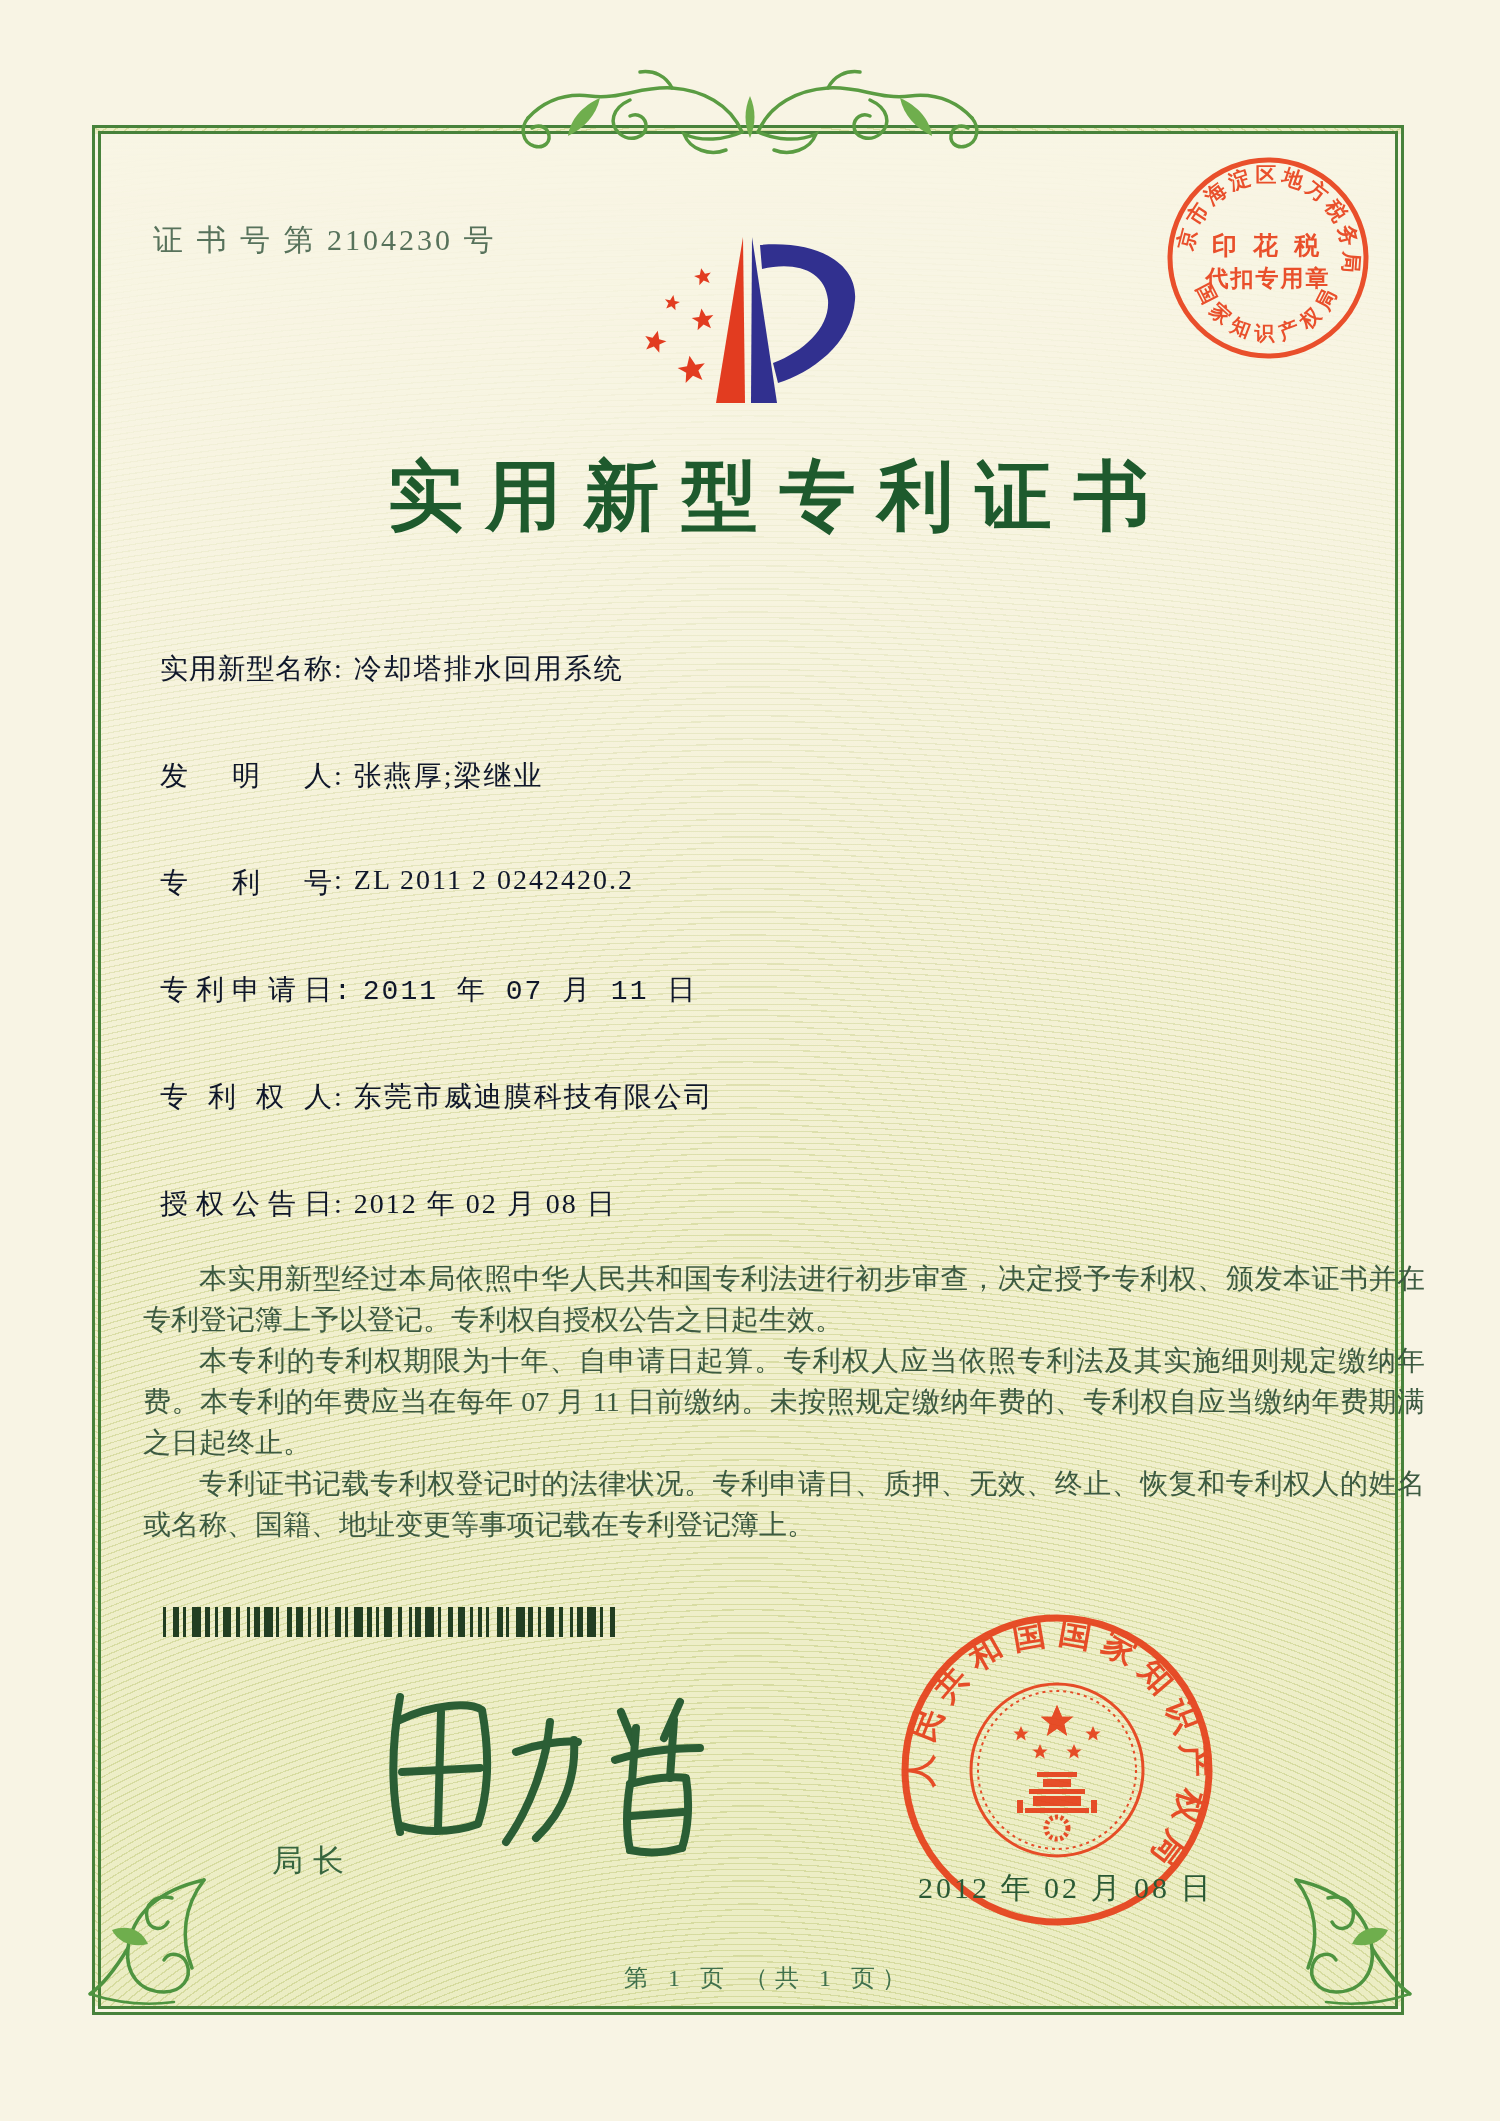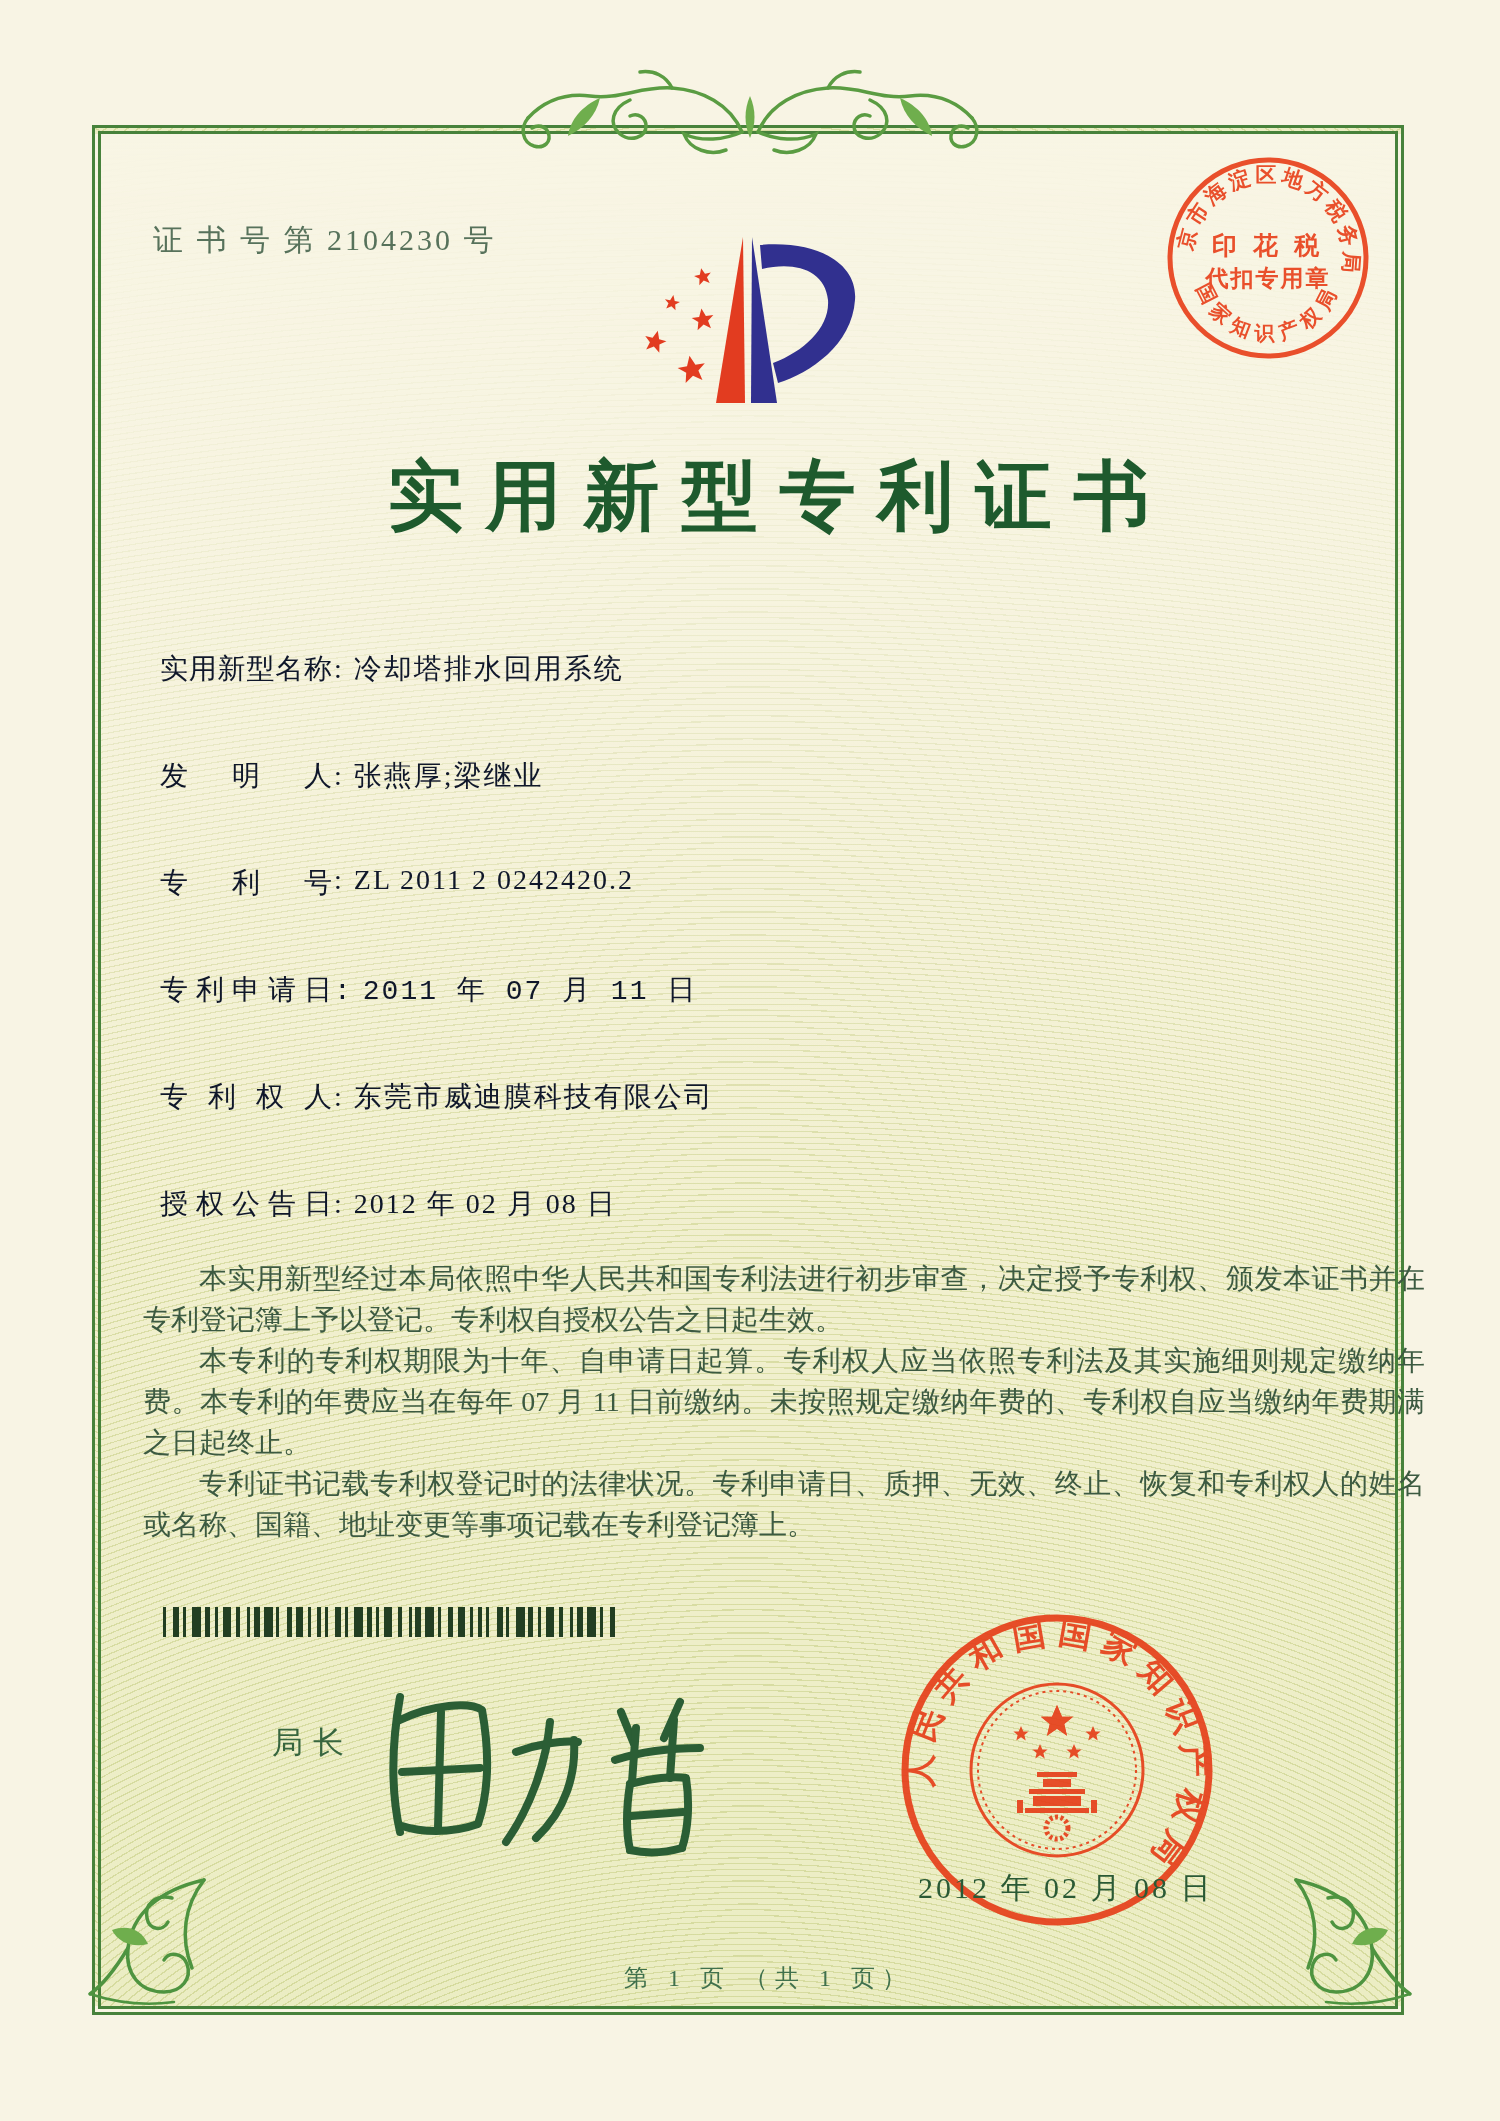--- a/index.html
+++ b/index.html
@@ -30,21 +30,21 @@
   .f-label{display:inline-block;width:172px;text-align:justify;text-align-last:justify;vertical-align:top;}
   .f-colon{display:inline-block;margin:0 2px 0 2px;}
   .f-value{display:inline-block;margin-left:10px;letter-spacing:2px;}
   .body-text{
     left:143px;right:112px;top:1258px;
     font-size:28px;line-height:41px;text-align:justify;color:#3c5a41;
   }
   .body-text p{margin:0;text-indent:2em;}
   .barcode{left:163px;top:1607px;width:462px;height:30px;}
   .barcode i{position:absolute;top:0;bottom:0;background:#223e22;}
-  .sig-title{left:272px;top:1722px;font-size:31px;letter-spacing:10px;color:#37663f;}
+  .sig-title{left:272px;top:1840px;font-size:31px;letter-spacing:10px;color:#37663f;}
   .seal-date{left:918px;top:1868px;font-size:30px;letter-spacing:3px;color:#2a5a35;z-index:6;}
   .page-footer{left:0;right:0;top:1962px;text-align:center;font-size:24px;letter-spacing:7px;color:#40714d;}
   svg{display:block;}
   .orn{z-index:5;}
 </style>
 </head>
 <body>
 
 <div class="page">
 

